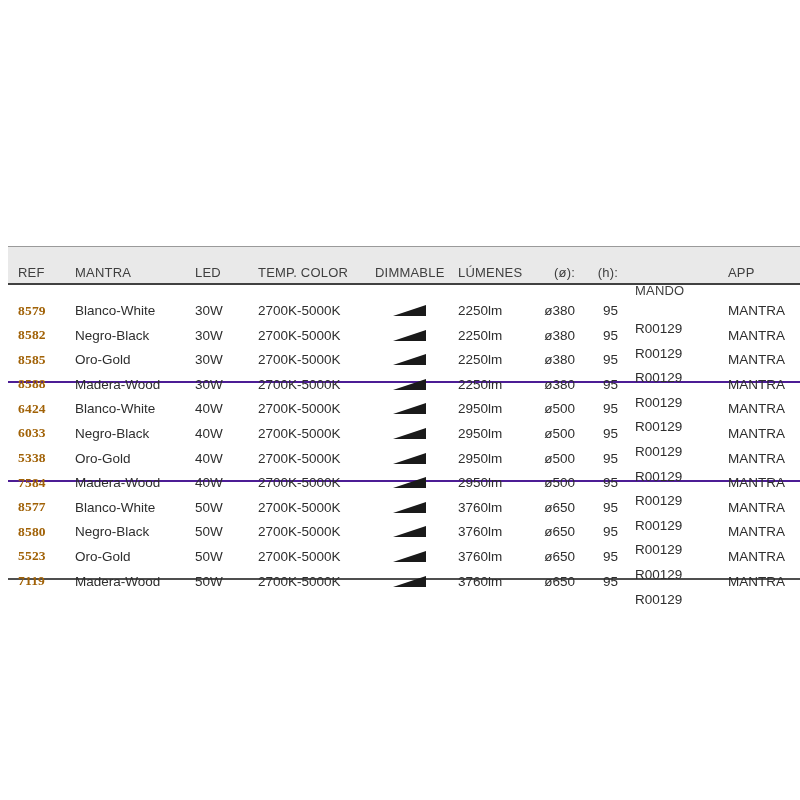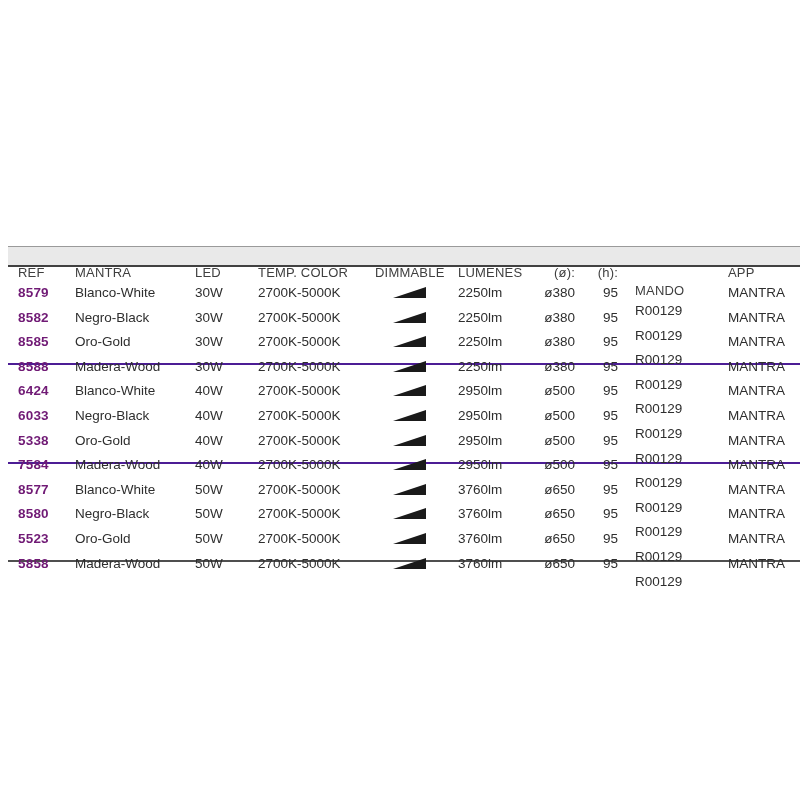--- a/index.html
+++ b/index.html
@@ -11,40 +11,40 @@
   }
   .spec-table {
     position: absolute;
     left: 8px; top: 246px;
     width: 792px;
   }
   .thead {
     display: grid;
     grid-template-columns: 67px 120px 63px 117px 83px 77px 40px 43px 110px 1fr;
     align-items: center;
-    height: 21px;
+    height: 39px;
     background: #e9e9e9;
     border-top: 1px solid #9a9a9a;
     border-bottom: 2px solid #414141;
     color: #3f3f3f;
     font-size: 13px;
     letter-spacing: 0.2px;
   }
   .thead .hcell { white-space: nowrap; }
   .trow {
     display: grid;
     grid-template-columns: 67px 120px 63px 117px 83px 77px 40px 43px 110px 1fr;
     align-items: center;
     height: 24.6px;
     color: #2e2e2e;
     font-size: 13.5px;
   }
   .cell { white-space: nowrap; }
   .c-ref, .h-ref { padding-left: 10px; }
-  .c-ref { font-weight: 700; color: #701a75; letter-spacing: 0.2px; }
+  .c-ref { font-weight: 700; color: #a16207; letter-spacing: 0.2px; font-family: Liberation Serif, serif; }
   .c-mando, .h-mando { padding-left: 17px; margin-top: 36px; }
   .c-diameter, .h-diameter, .c-height, .h-height { text-align: right; }
   .c-dimmable { display: flex; justify-content: center; padding-right: 15px; }
   .c-dimmable svg { display: block; }
   .group-end { border-bottom: 2px solid #4c1d95; }
   .table-end { border-bottom: 2px solid #4f4f4f; }
 </style>
 </head>
 <body>
 
@@ -232,21 +232,21 @@
             <polygon points="0,11 33,11 33,0" fill="#1a1a1a"></polygon>
           </svg>
         </div>
         <div class="cell c-lumens">3760lm</div>
         <div class="cell c-diameter">ø650</div>
         <div class="cell c-height">95</div>
         <div class="cell c-mando">R00129</div>
         <div class="cell c-app">MANTRA</div>
       </div>
       <div class="trow table-end">
-        <div class="cell c-ref">5858</div>
+        <div class="cell c-ref">7119</div>
         <div class="cell c-color">Madera-Wood</div>
         <div class="cell c-led">50W</div>
         <div class="cell c-temp_color">2700K-5000K</div>
         <div class="cell c-dimmable">
           <svg width="33" height="11" viewBox="0 0 33 11">
             <polygon points="0,11 33,11 33,0" fill="#1a1a1a"></polygon>
           </svg>
         </div>
         <div class="cell c-lumens">3760lm</div>
         <div class="cell c-diameter">ø650</div>

